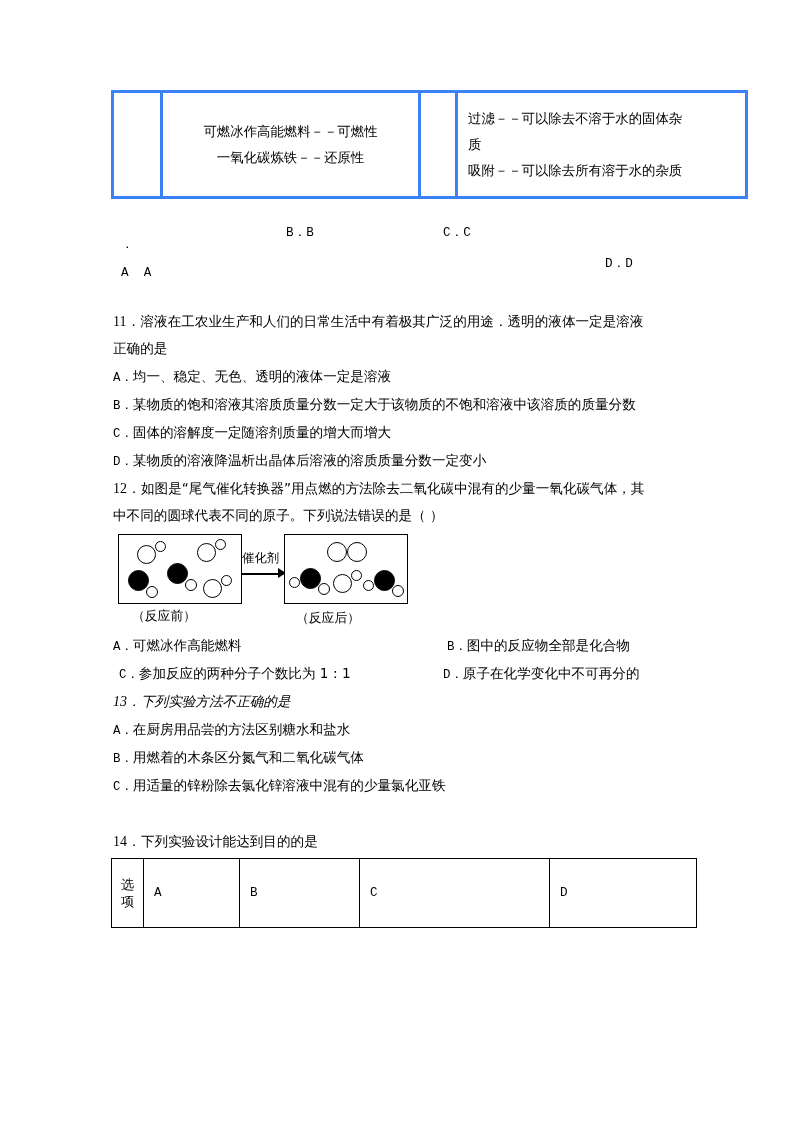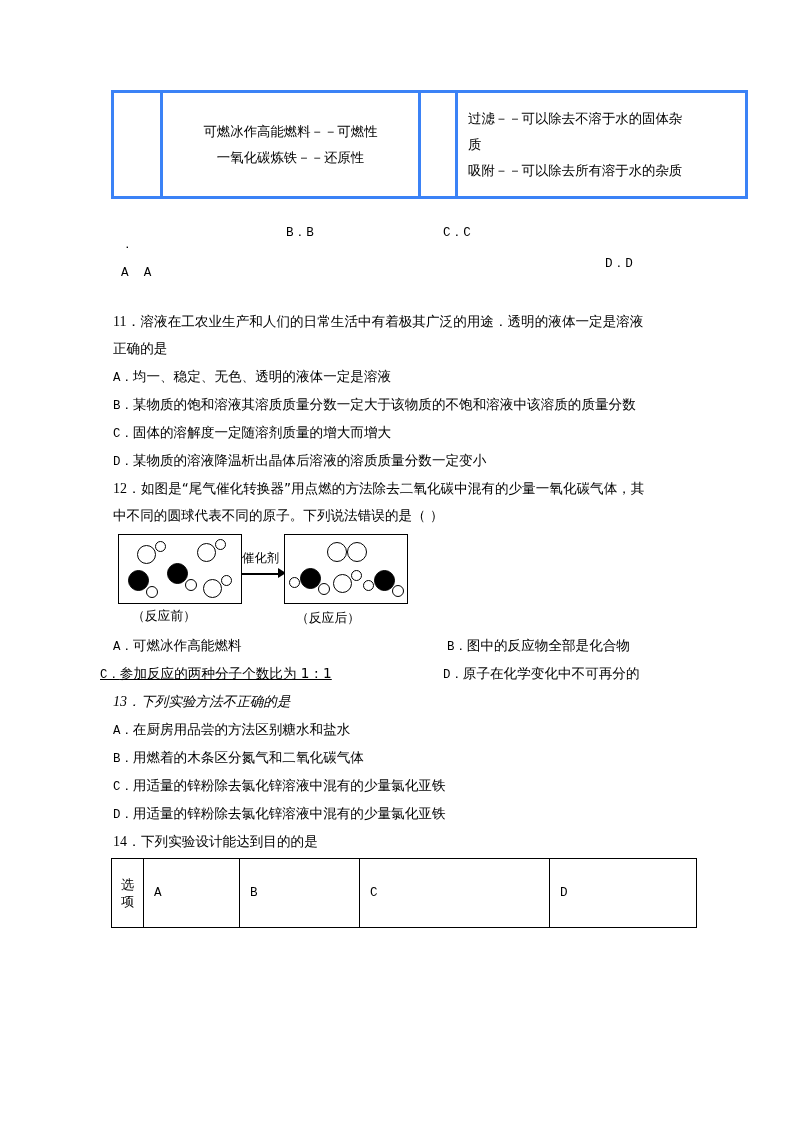--- a/index.html
+++ b/index.html
@@ -282,41 +282,38 @@
     <span class="box-caption cap-left">（反应前）</span>
     <span class="box-caption cap-right">（反应后）</span>
   </div>
 
   <div class="q-line" style="left:113px; top:637px;">
     <span class="opt-letter">A．</span><span>可燃冰作高能燃料</span>
   </div>
   <div class="q-line" style="left:419px; top:637px;margin-left:28px;">
     <span class="opt-letter">B．</span><span>图中的反应物全部是化合物</span>
   </div>
-  <div class="q-line" style="left:100px; top:665px;text-decoration:underline;">
+  <div class="q-line" style="left:119px; top:665px;">
     <span class="opt-letter">C．</span><span>参加反应的两种分子个数比为 1：1</span>
   </div>
   <div class="q-line" style="left:443px; top:665px;">
     <span class="opt-letter">D．</span><span>原子在化学变化中不可再分的</span>
   </div>
 
   <div class="q-line" style="left:113px; top:693px;font-style:italic;">
     <span class="q-num">13．</span><span>下列实验方法不正确的是</span>
   </div>
   <div class="q-line" style="left:113px; top:721px;">
     <span class="opt-letter">A．</span><span>在厨房用品尝的方法区别糖水和盐水</span>
   </div>
   <div class="q-line" style="left:113px; top:749px;">
     <span class="opt-letter">B．</span><span>用燃着的木条区分氮气和二氧化碳气体</span>
   </div>
   <div class="q-line" style="left:113px; top:777px;">
     <span class="opt-letter">C．</span><span>用适量的锌粉除去氯化锌溶液中混有的少量氯化亚铁</span>
-  </div>
-  <div class="q-line" style="left:113px; top:805px;">
-    <span class="opt-letter">D．</span><span>用适量的锌粉除去氯化锌溶液中混有的少量氯化亚铁</span>
   </div>
 
   <div class="q-line" style="left:113px; top:833px;">
     <span class="q-num">14．</span><span>下列实验设计能达到目的的是</span>
   </div>
 
   <table class="table-bottom">
     <tbody>
         <tr>
       <td class="bt-c0">

